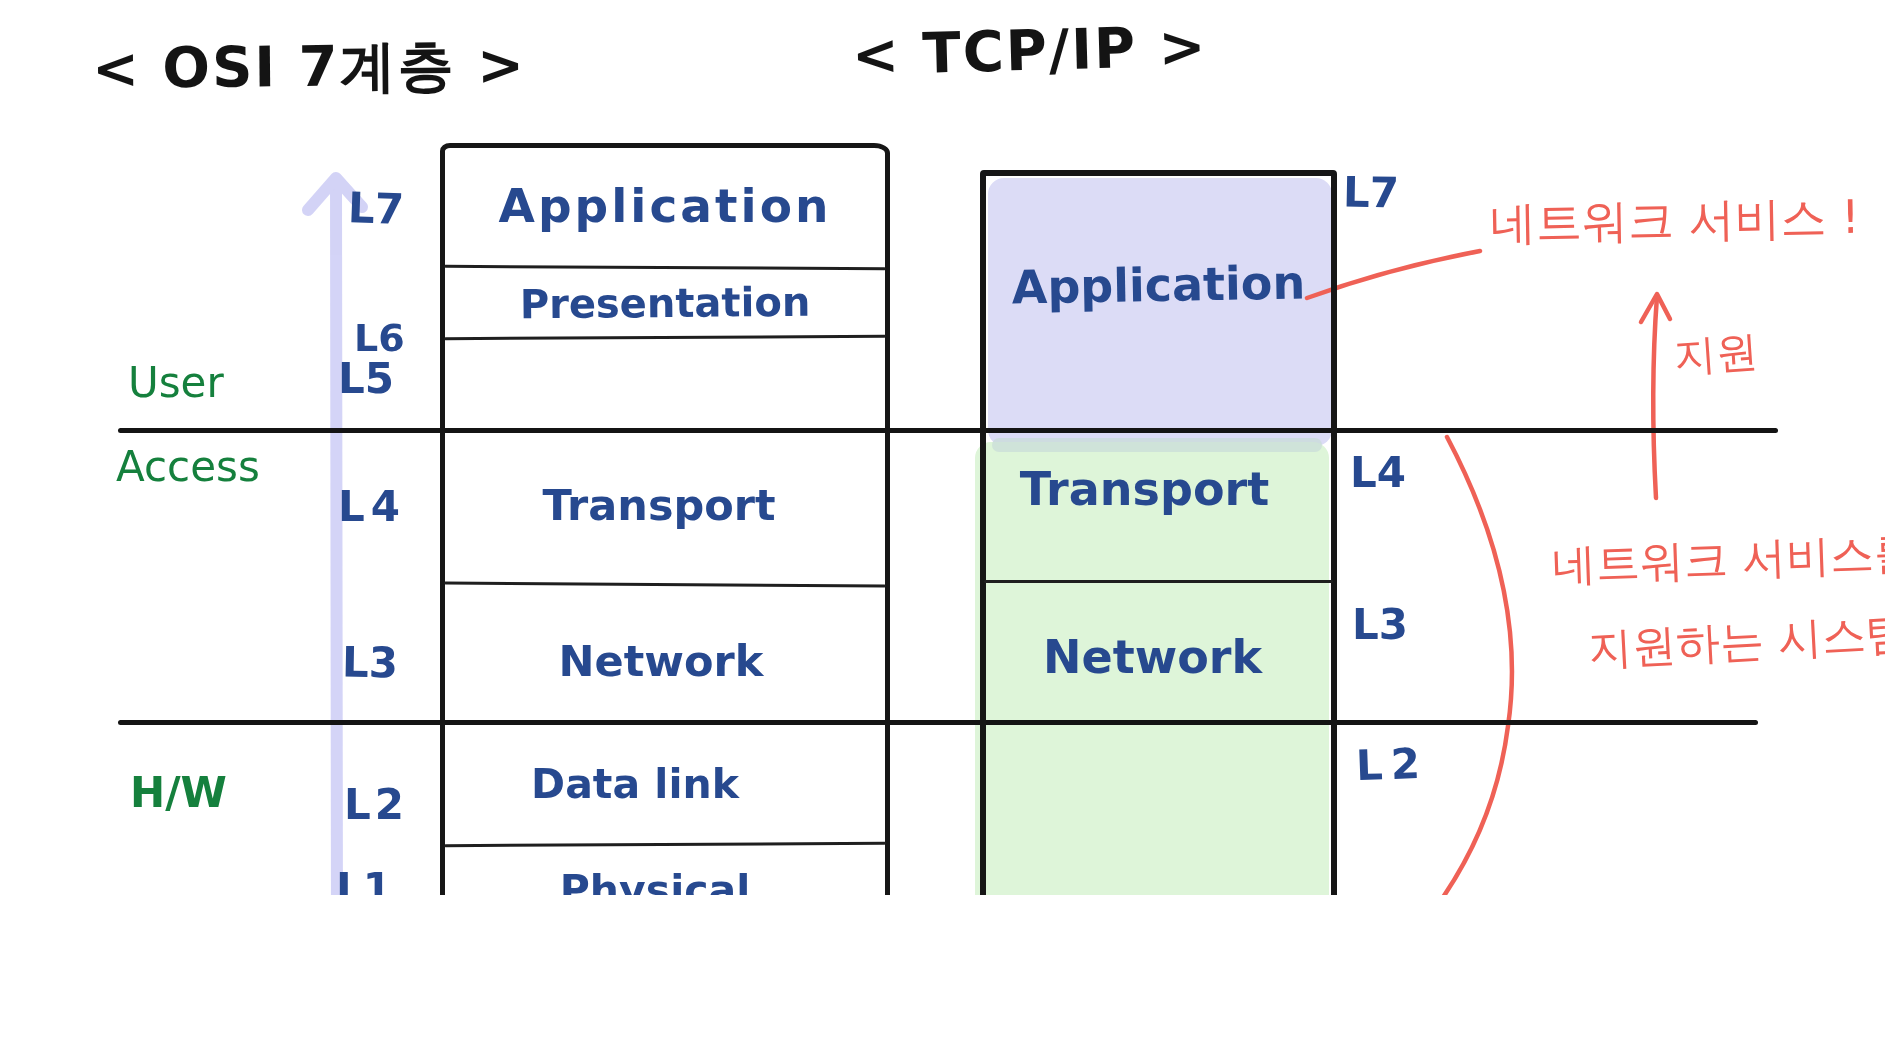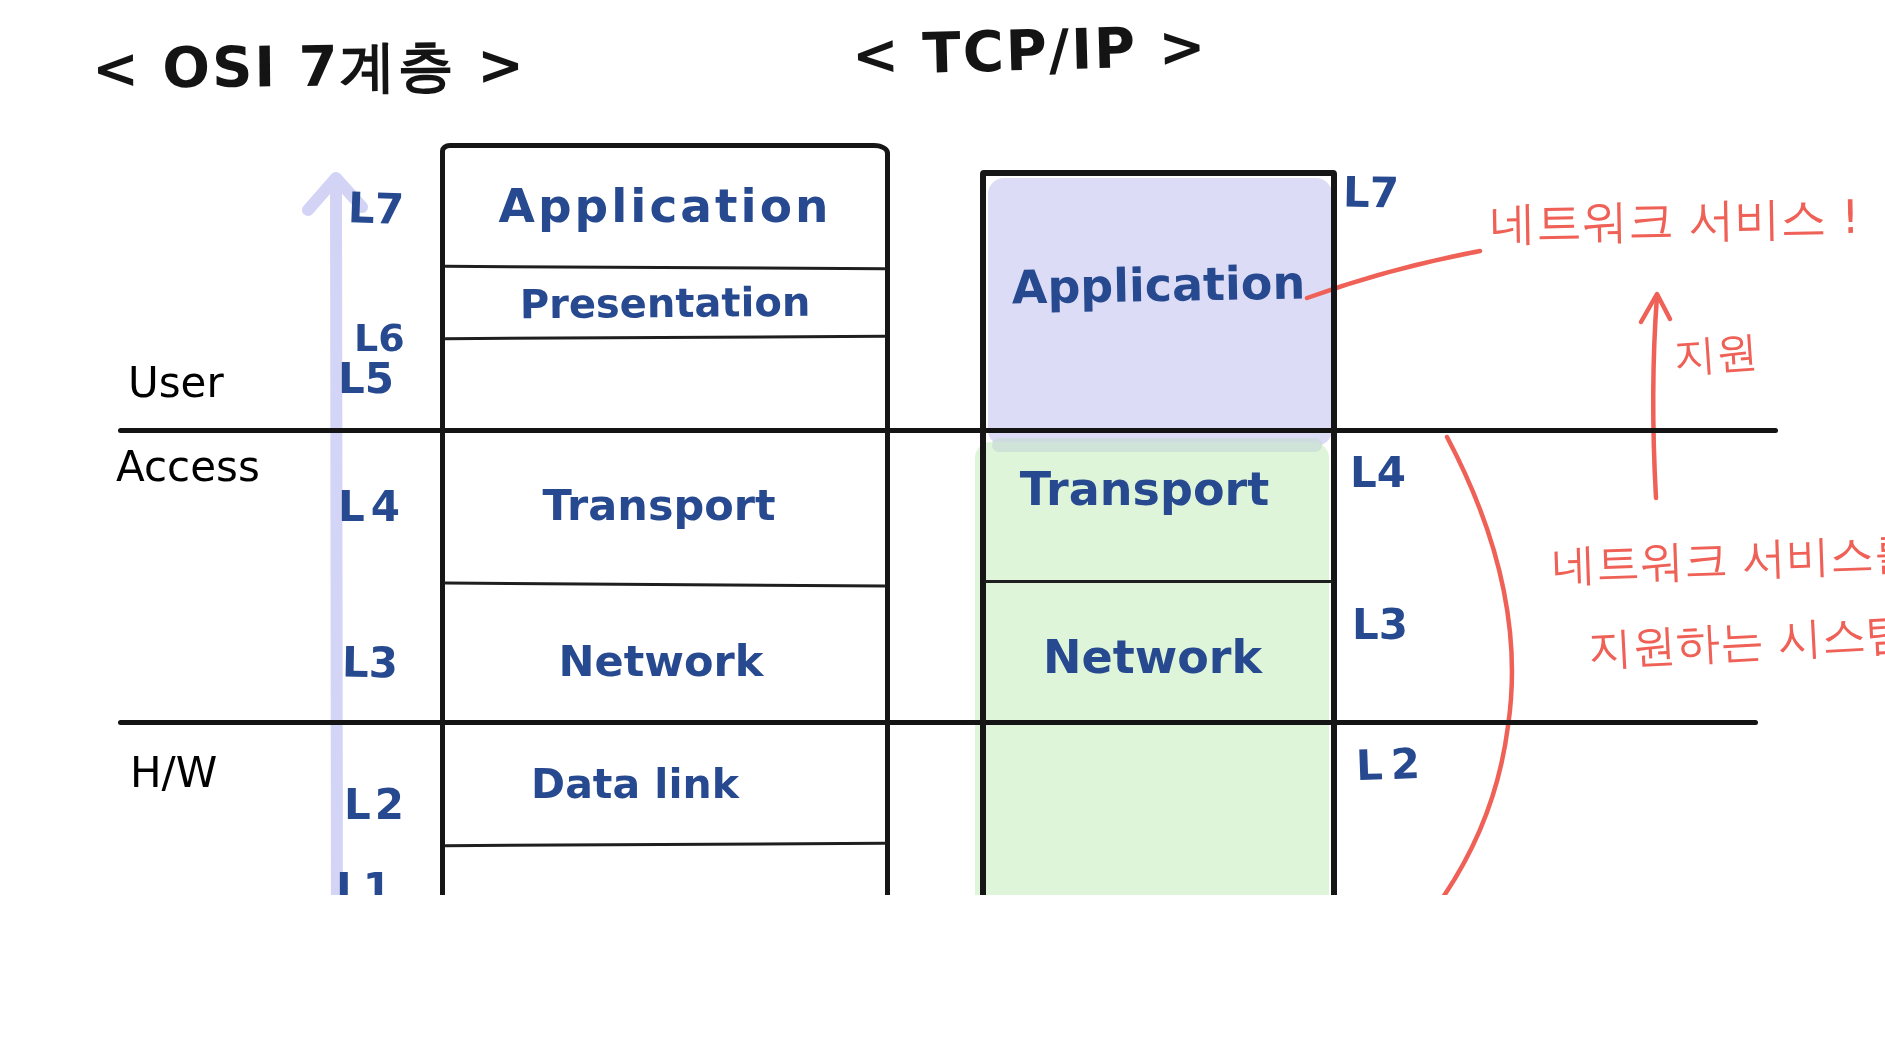--- a/index.html
+++ b/index.html
@@ -6,21 +6,21 @@
   #canvas{
     position:relative;width:1885px;height:895px;background:#ffffff;overflow:hidden;
     font-family:"DejaVu Sans", sans-serif;
   }
   .abs{position:absolute;}
 
   
   .title{font-size:56px;font-weight:600;color:#141414;letter-spacing:2px;white-space:nowrap;}
 
   
-  .side-label{font-size:42px;font-weight:500;color:#000000;white-space:nowrap;}
+  .side-label{font-size:42px;font-weight:500;color:#15803d;white-space:nowrap;}
 
   
   .lcode{font-size:42px;font-weight:600;color:#27498f;white-space:nowrap;}
 
   
   .stack-box{border:5px solid #161616;background:transparent;box-sizing:border-box;}
   #osi-box{border-radius:10px 16px 8px 12px / 8px 10px 14px 10px;}
   #tcp-box{border-width:6px;border-radius:4px;}
 
   .divider-thin{height:3px;background:#1f1f1f;border-radius:2px;}
@@ -75,21 +75,21 @@
   </svg>
 
   <div class="abs rule-line z3" style="left:118px;top:428px;width:1660px;"></div>
   <div class="abs rule-line z3" style="left:118px;top:720px;width:1640px;"></div>
 
   <div class="abs title z5" style="left:92px;top:30px;transform:rotate(-0.5deg);">&lt; OSI 7계층 &gt;</div>
   <div class="abs title z5" style="left:852px;top:18px;transform:rotate(-1.5deg);">&lt; TCP/IP &gt;</div>
 
   <div class="abs side-label z5" style="left:128px;top:358px;">User</div>
   <div class="abs side-label z5" style="left:116px;top:442px;">Access</div>
-  <div class="abs side-label z5" style="left:130px;top:748px;">H/W</div>
+  <div class="abs side-label z5" style="left:130px;top:768px;font-weight:bold;">H/W</div>
 
   <div id="osi-box" class="abs stack-box z4" style="left:440px;top:143px;width:450px;height:797px;"></div>
 
   <div class="abs divider-thin z4" style="left:444px;top:266px;width:442px;transform:rotate(0.3deg);"></div>
   <div class="abs divider-thin z4" style="left:444px;top:336px;width:442px;transform:rotate(-0.3deg);"></div>
   <div class="abs divider-thin z4" style="left:444px;top:583px;width:442px;transform:rotate(0.4deg);"></div>
   <div class="abs divider-thin z4" style="left:444px;top:843px;width:442px;transform:rotate(-0.3deg);"></div>
 
   <div class="abs lcode z5" style="left:348px;top:184px;transform:rotate(2deg);">L7</div>
   <div class="abs lcode z5" style="left:354px;top:300px;font-size:38px;margin-top:16px;">L6</div>
@@ -97,20 +97,21 @@
   <div class="abs lcode z5" style="left:338px;top:482px;letter-spacing:6px;">L4</div>
   <div class="abs lcode z5" style="left:342px;top:638px;transform:rotate(1deg);">L3</div>
   <div class="abs lcode z5" style="left:344px;top:780px;letter-spacing:4px;">L2</div>
   <div class="abs lcode z5" style="left:336px;top:864px;">L1</div>
 
   <div class="abs osi-name z5" style="left:440px;top:178px;font-size:47px;letter-spacing:3px;">Application</div>
   <div class="abs osi-name z5" style="left:440px;top:280px;font-size:40px;transform:rotate(-0.5deg);">Presentation</div>
   <div class="abs osi-name z5" style="left:434px;top:480px;">Transport</div>
   <div class="abs osi-name z5" style="left:436px;top:636px;">Network</div>
   <div class="abs osi-name z5" style="left:410px;top:760px;font-size:41px;">Data link</div>
+  <div class="abs osi-name z5" style="left:430px;top:866px;font-size:41px;">Physical</div>
 
   <div id="tcp-box" class="abs stack-box z4" style="left:980px;top:170px;width:357px;height:773px;"></div>
   <div class="abs divider-thin z4" style="left:984px;top:580px;width:349px;"></div>
 
   <div class="abs tcp-name z5" style="left:980px;top:258px;transform:rotate(-1deg);">Application</div>
   <div class="abs tcp-name z5" style="left:966px;top:462px;">Transport</div>
   <div class="abs tcp-name z5" style="left:974px;top:630px;">Network</div>
 
   <div class="abs lcode z5" style="left:1343px;top:168px;transform:rotate(1deg);">L7</div>
   <div class="abs lcode z5" style="left:1350px;top:448px;">L4</div>

